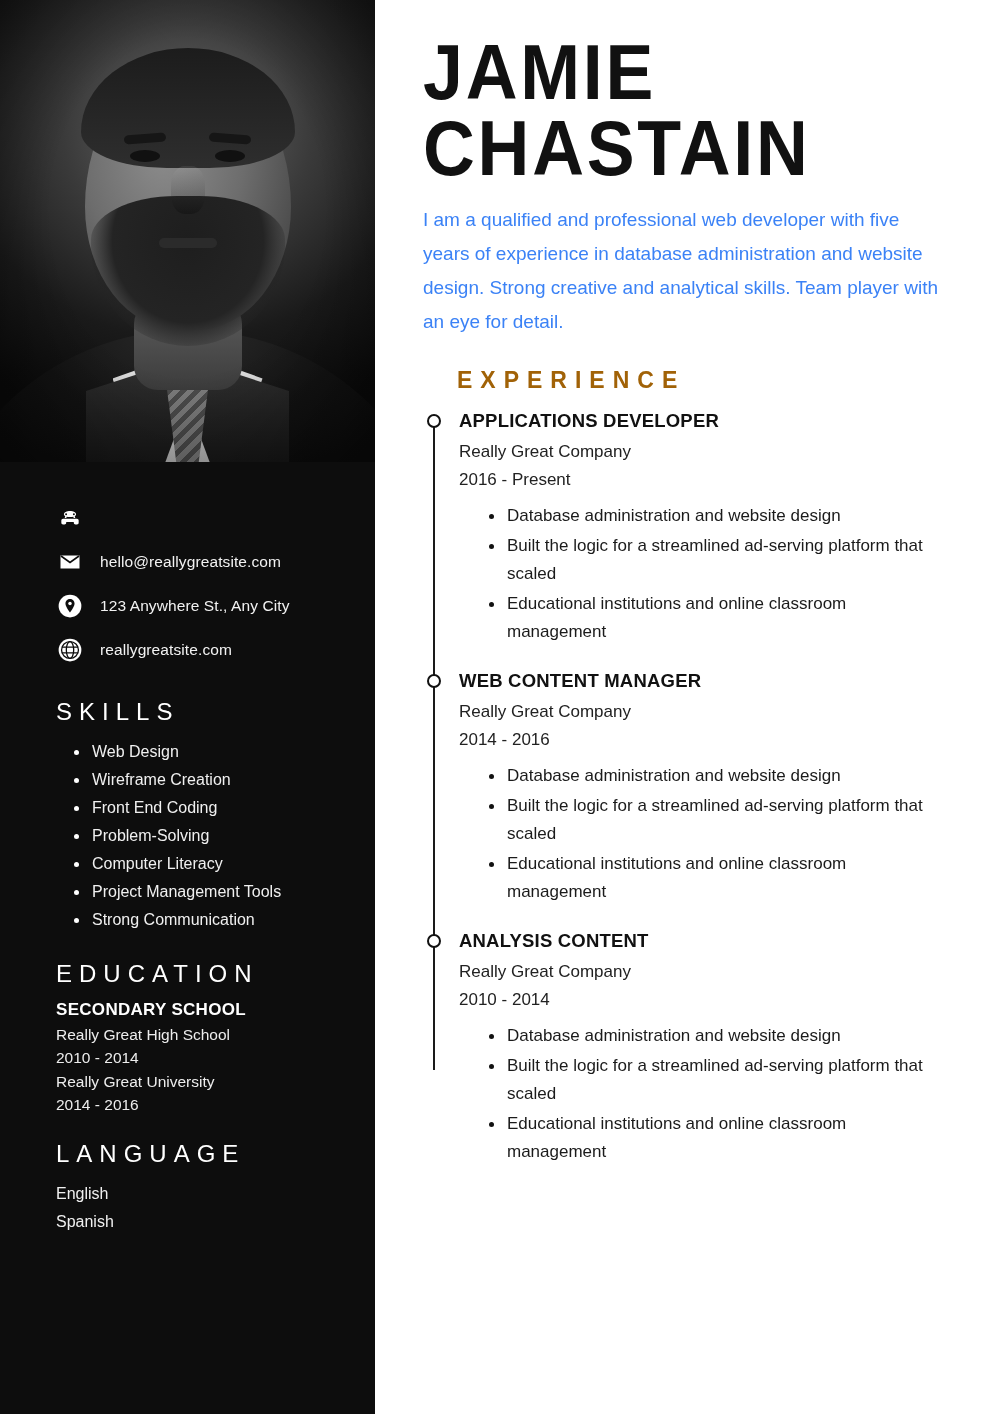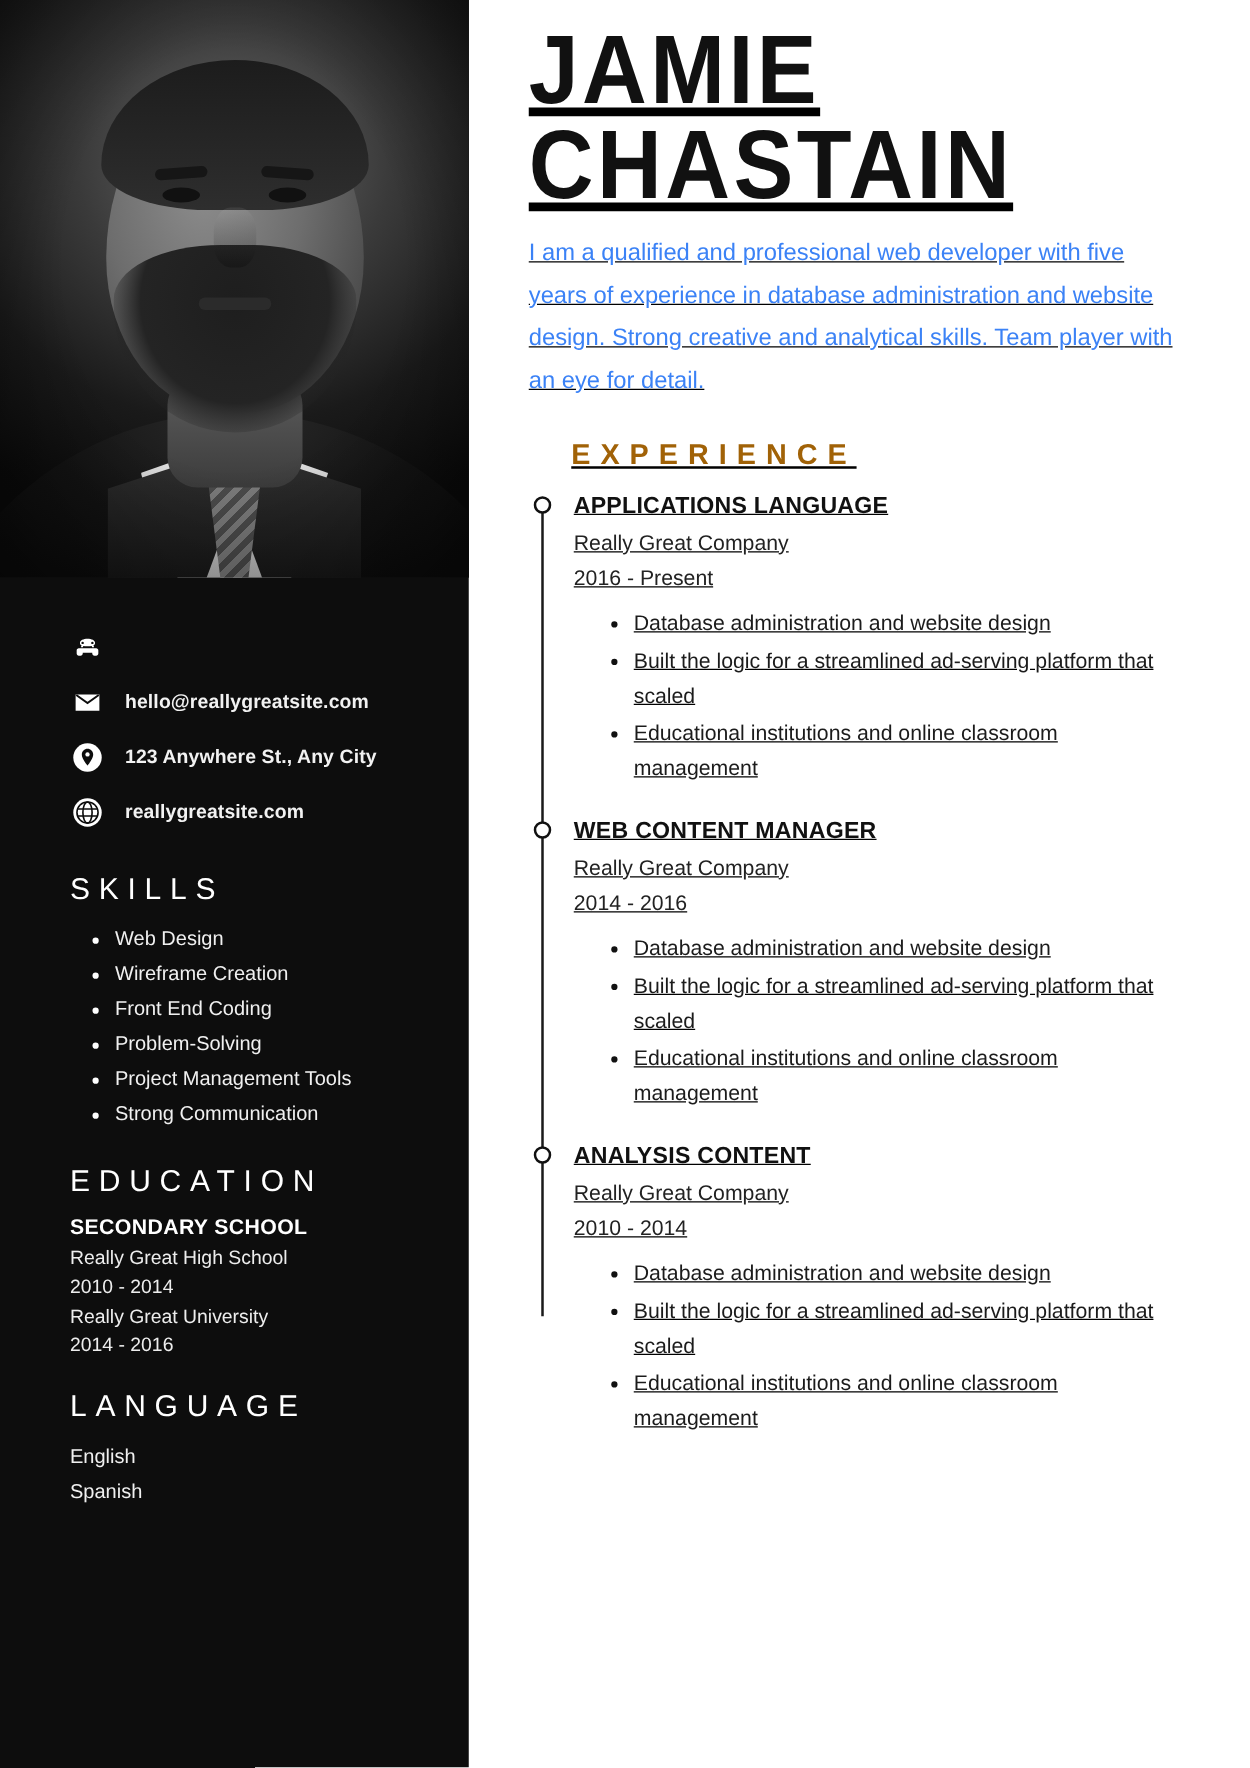--- a/index.html
+++ b/index.html
@@ -128,21 +128,20 @@
     background: radial-gradient(ellipse 340px 420px at 50% 45%, rgba(0,0,0,0) 40%, rgba(0,0,0,.55) 85%, rgba(0,0,0,.9) 100%);
   }
 
   .sidebar-body { padding: 28px 34px 0 56px; }
 
   .contact { margin-top: 6px; }
   .contact-row {
     display: flex; align-items: center;
     gap: 16px;
     min-height: 44px;
-    font-weight: bold;
   }
   .ic {
     width: 28px; height: 28px;
     display: flex; align-items: center; justify-content: center;
     color: #fff; flex: 0 0 28px;
   }
   .ic svg { display: block; }
   .contact-text {
     font-size: 15.5px;
     color: #f2f2f2;
@@ -182,23 +181,22 @@
     color: #ffffff; margin-top: 4px;
   }
   .edu-school { font-size: 15.5px; color: #ededed; margin-top: 6px; }
   .edu-date { font-size: 15.5px; color: #ededed; margin-top: 5px; }
 
   .lang-item { font-size: 16px; color: #f0f0f0; line-height: 28px; }
 
   
   .main {
     flex: 1 1 auto;
-    padding: 17px 56px 0 48px;
-    position: relative;
-    text-decoration: underline;
+    padding: 34px 56px 0 48px;
+    position: relative;
   }
   .name {
     font-family: "Liberation Sans", sans-serif;
     font-weight: 700;
     font-size: 78px;
     line-height: 0.98;
     letter-spacing: 3px;
     color: #111;
     transform: scaleX(0.92);
     transform-origin: left center;
@@ -346,20 +344,21 @@
           <span class="contact-text">reallygreatsite.com</span>
         </div>
       </div>
 
       <h2 class="sec-title">SKILLS</h2>
       <ul class="skills">
         <li>Web Design</li>
         <li>Wireframe Creation</li>
         <li>Front End Coding</li>
         <li>Problem-Solving</li>
+        <li>Computer Literacy</li>
         <li>Project Management Tools</li>
         <li>Strong Communication</li>
       </ul>
 
       <h2 class="sec-title">EDUCATION</h2>
       <div class="edu-item">
         <div class="edu-title">SECONDARY SCHOOL</div>
         <div class="edu-school">Really Great High School</div>
         <div class="edu-date">2010 - 2014</div>
       </div>
@@ -385,21 +384,21 @@
 
     <p class="summary">I am a qualified and professional web developer with five years of experience in database administration and website design. Strong creative and analytical skills. Team player with an eye for detail.</p>
 
     <h2 class="exp-heading">EXPERIENCE</h2>
 
     <div class="timeline">
       <div class="tl-line"></div>
 
       <div class="job">
         <span class="dot"></span>
-        <div class="job-title">APPLICATIONS LANGUAGE</div>
+        <div class="job-title">APPLICATIONS DEVELOPER</div>
         <div class="job-company">Really Great Company</div>
         <div class="job-date">2016 - Present</div>
         <ul class="duties">
           <li>Database administration and website design</li>
           <li>Built the logic for a streamlined ad-serving platform that scaled</li>
           <li>Educational institutions and online classroom management</li>
         </ul>
       </div>
 
       <div class="job">

